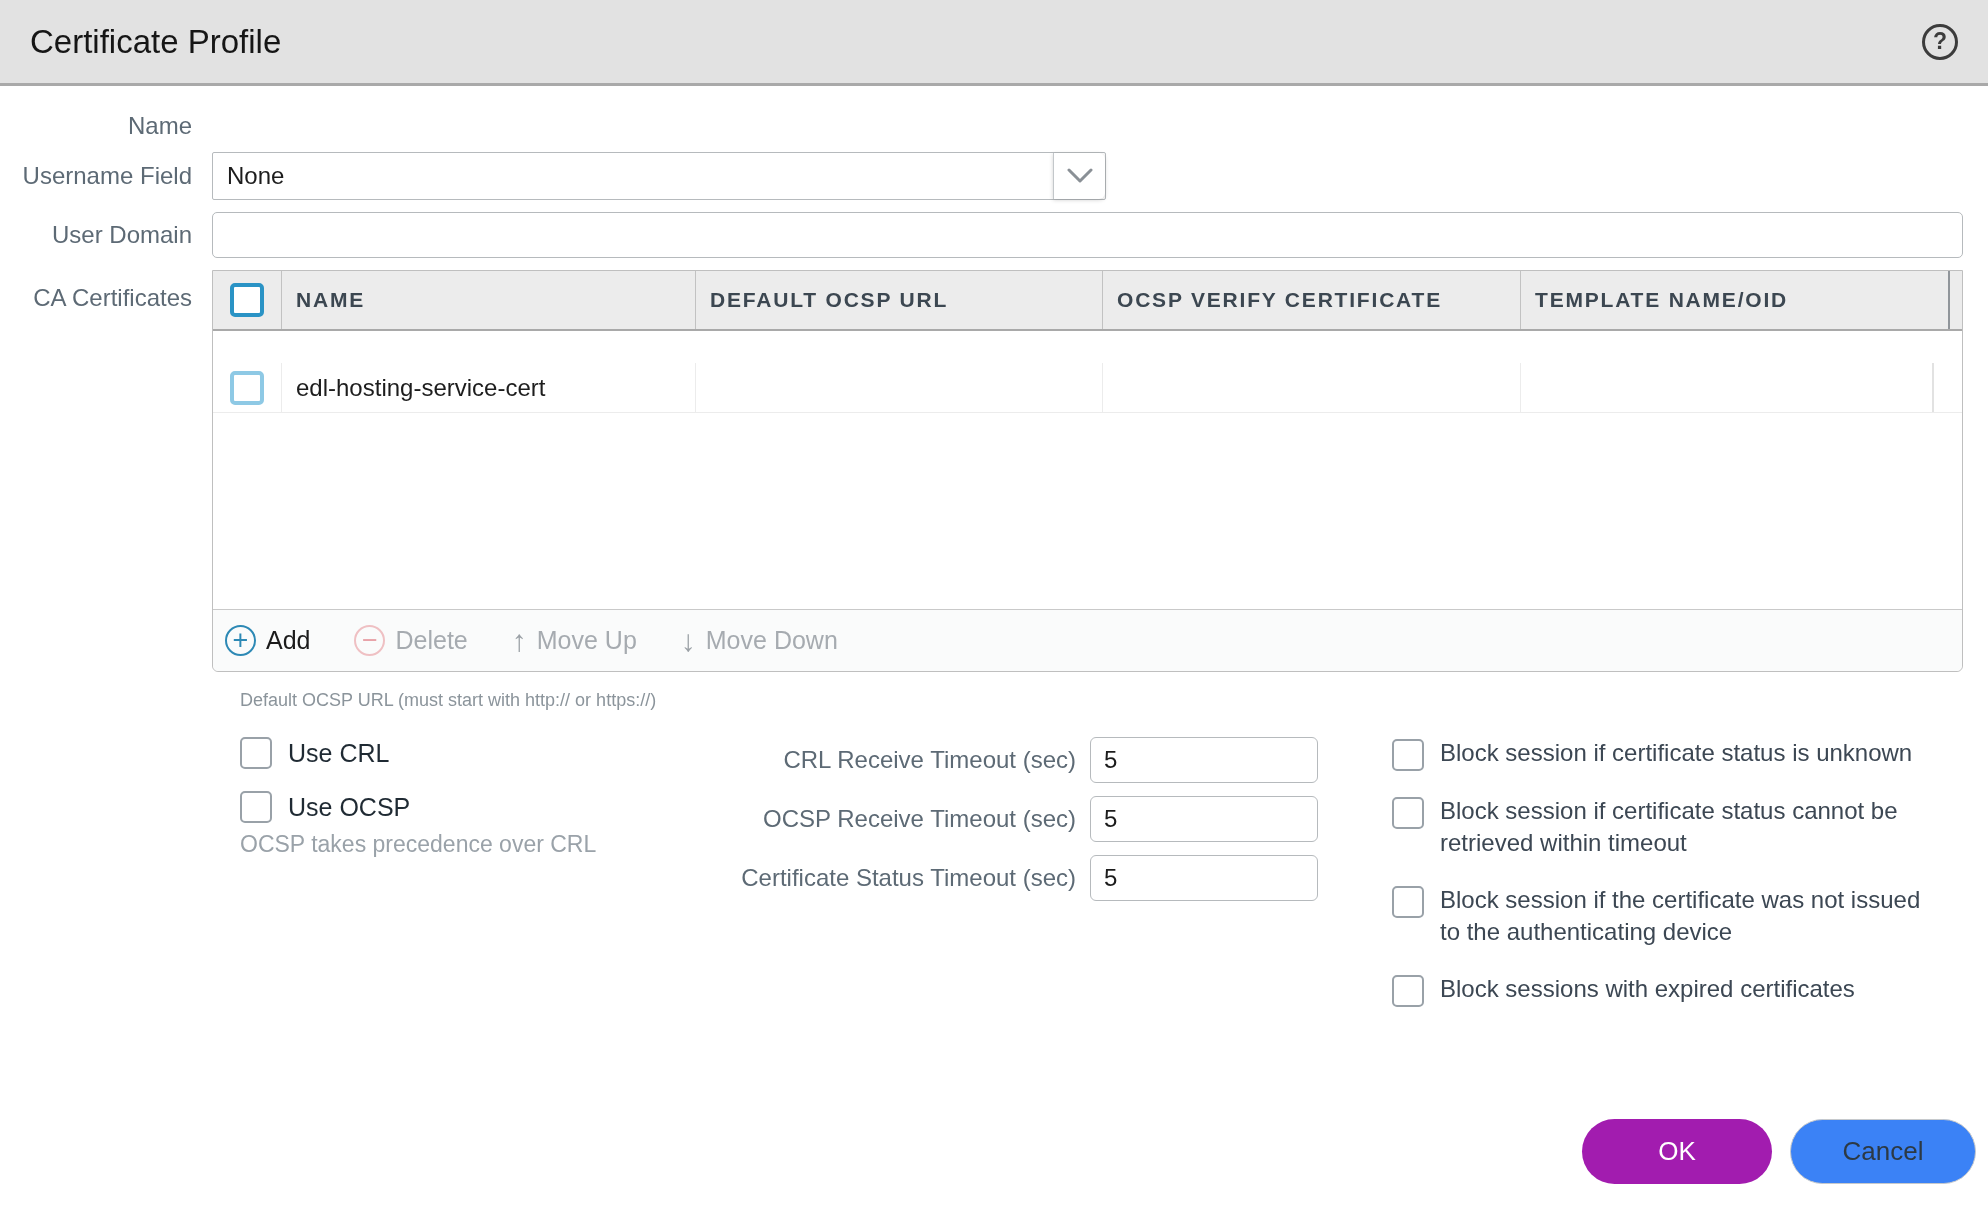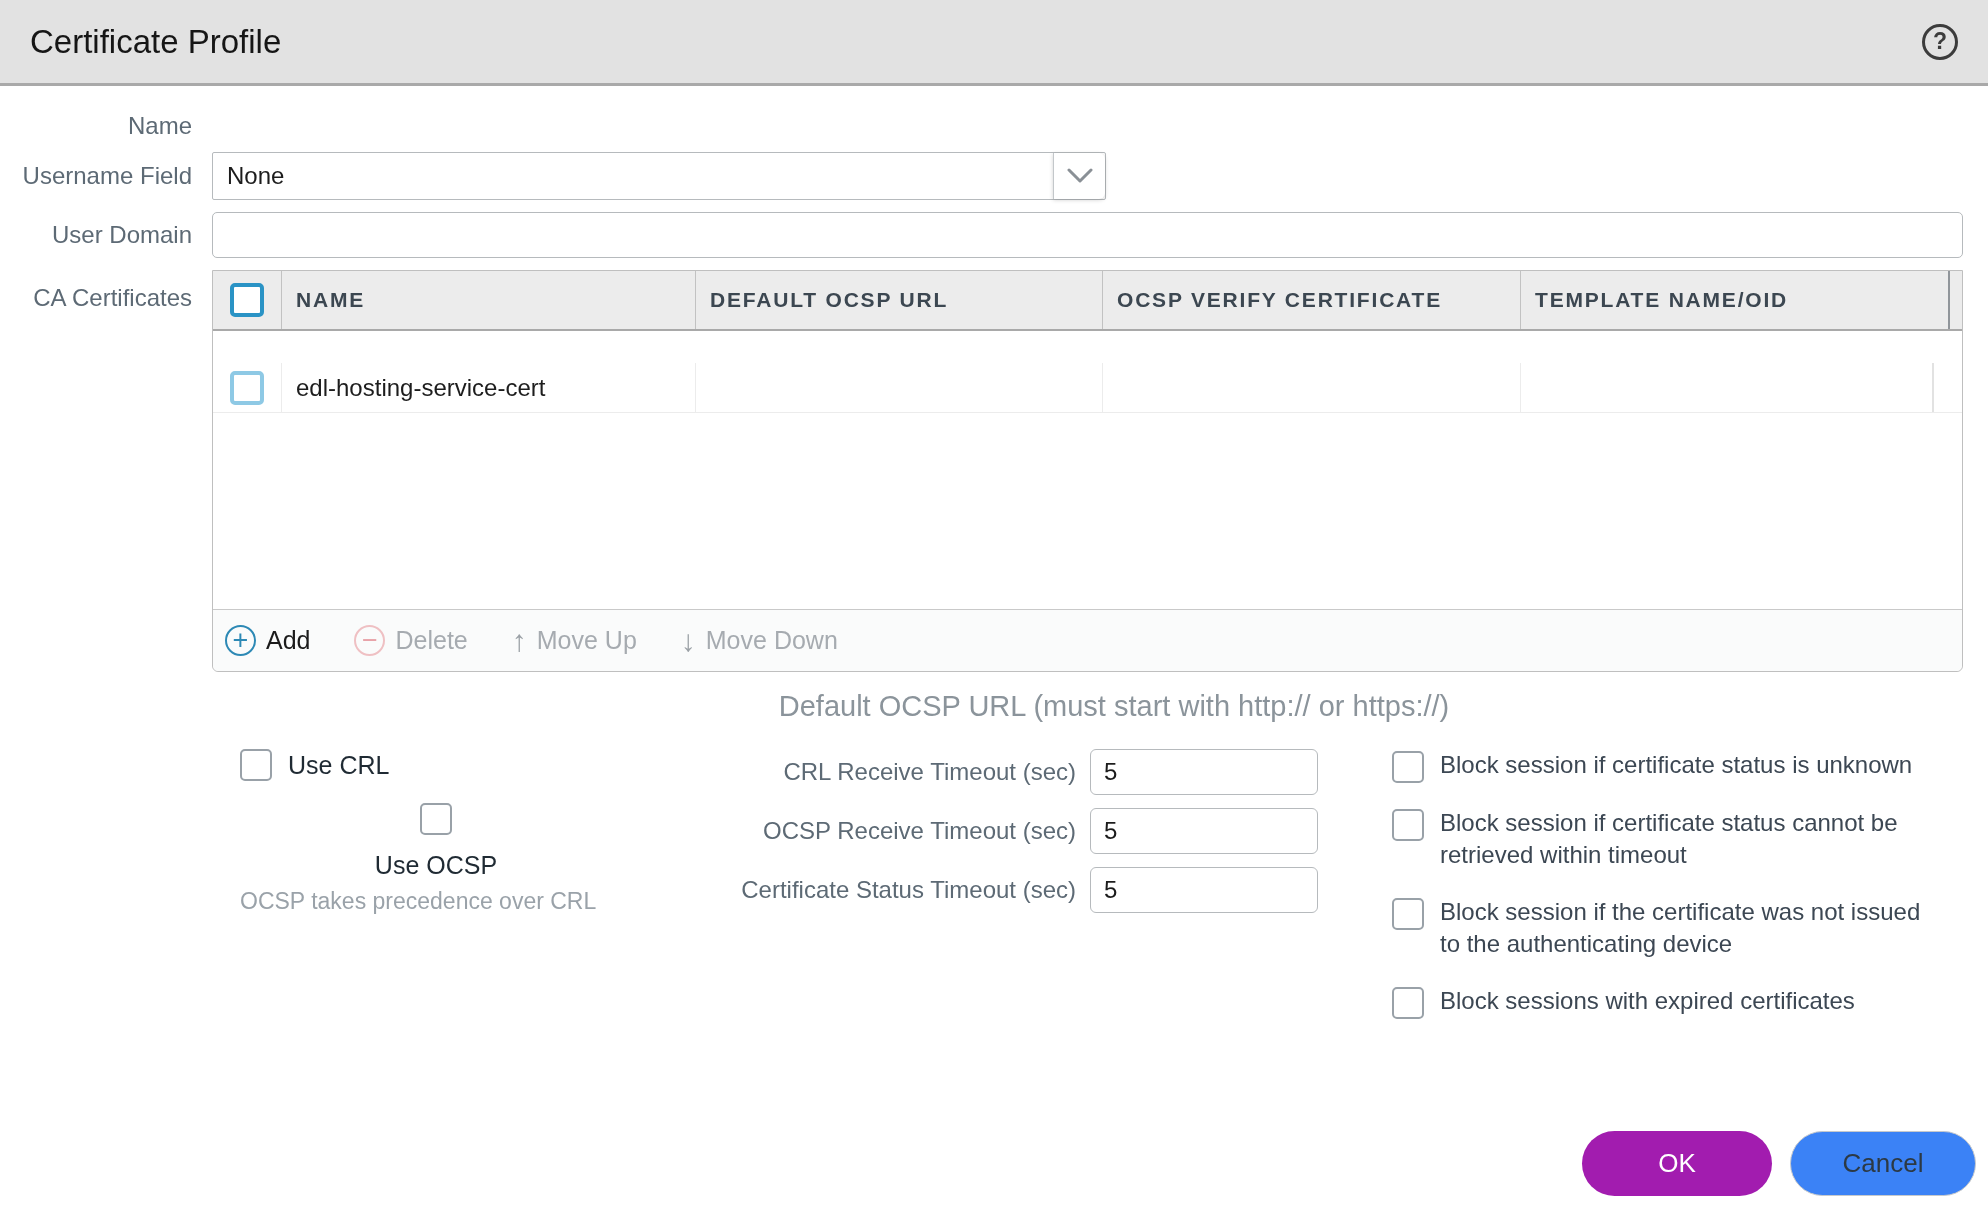--- a/index.html
+++ b/index.html
@@ -120,21 +120,21 @@
     width: 31px; height: 31px; border-radius: 50%;
     display: flex; align-items: center; justify-content: center;
     font-size: 27px; line-height: 1;
   }
   .icon-add { border: 2.5px solid #2d89b5; color: #2d89b5; }
   .icon-del { border: 2.5px solid #efc0c3; color: #e8a3a9; }
   .icon-arrow { font-size: 30px; color: #9ba1a6; }
 
   .hint {
     margin: 18px 0 0 240px;
-    font-size: 29px; color: #8b949b; text-align: center;
+    font-size: 18px; color: #8b949b;
   }
 
   
   .lower { display: flex; margin-top: 26px; }
   .col-crl { margin-left: 240px; width: 392px; flex-shrink: 0; }
   .opt-row { display: flex; align-items: center; gap: 16px; margin-bottom: 22px; font-size: 25px; color: #1f2a33; cursor: pointer; }
   .ocsp-note { font-size: 23px; color: #9aa2a9; margin-top: -2px; }
 
   .col-timeouts { width: 686px; flex-shrink: 0; }
   .t-row { display: flex; align-items: center; margin-bottom: 13px; }
@@ -252,21 +252,21 @@
 
   <div class="hint">Default OCSP URL (must start with http:// or https://)</div>
 
   <div class="lower">
 
     <div class="col-crl">
       <div class="opt-row">
         <span class="cb cb-plain"></span>
         <span>Use CRL</span>
       </div>
-      <div class="opt-row" style="margin-bottom:10px;flex-direction:column;">
+      <div class="opt-row" style="margin-bottom:10px;">
         <span class="cb cb-plain"></span>
         <span>Use OCSP</span>
       </div>
       <div class="ocsp-note">OCSP takes precedence over CRL</div>
     </div>
 
     <div class="col-timeouts">
       <div class="t-row">
         <div class="t-label">CRL Receive Timeout (sec)</div>
         <input class="t-input" type="text" value="5" style="">

